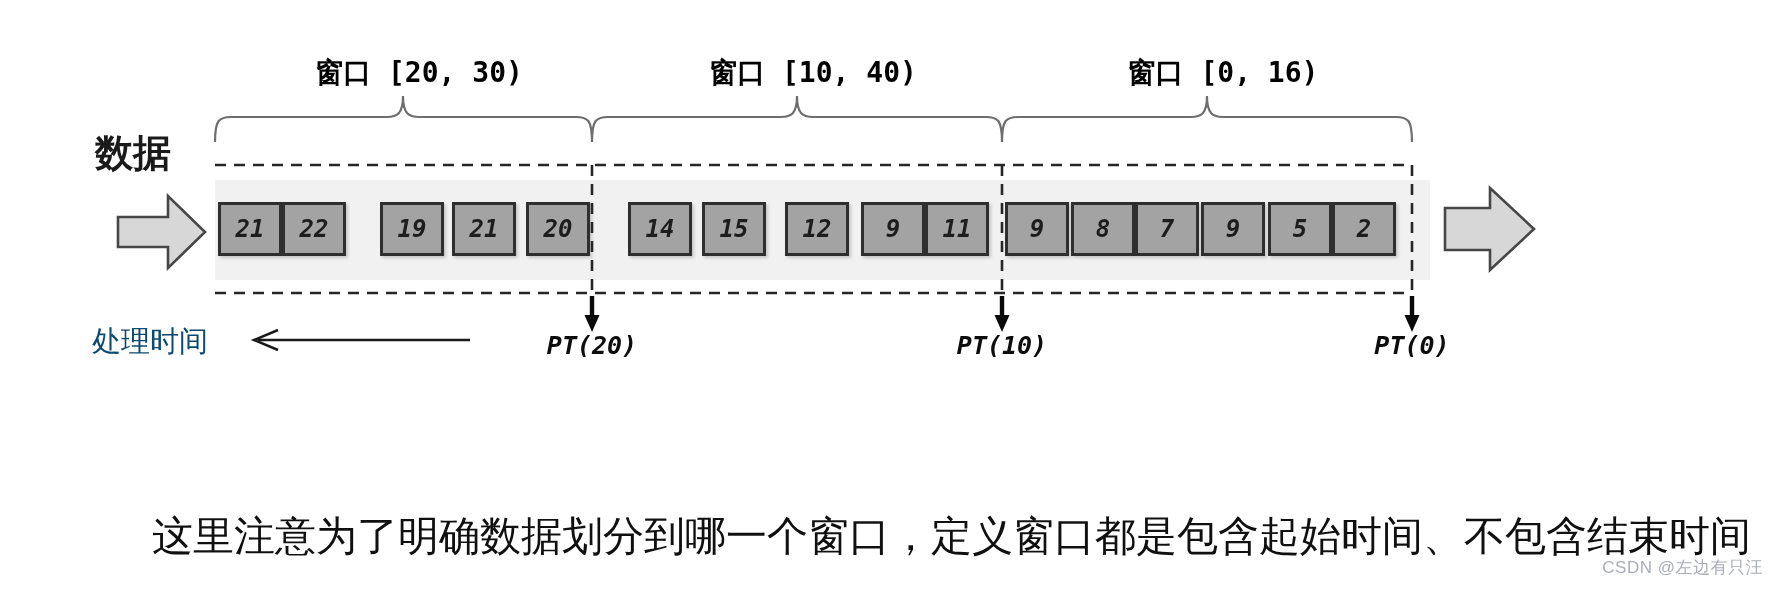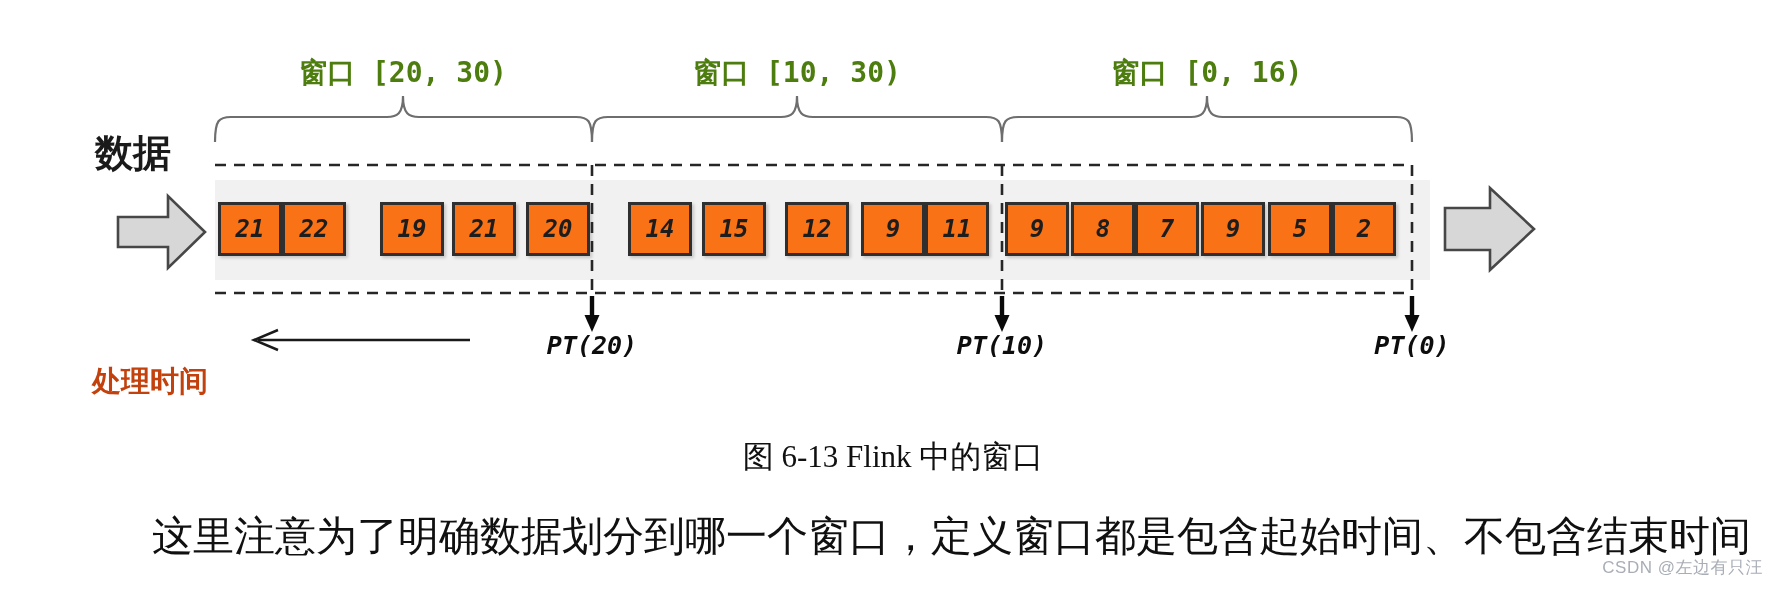--- a/index.html
+++ b/index.html
@@ -12,38 +12,38 @@
     color:#111111;
   }
   .art{position:absolute;left:0;top:0;z-index:3;pointer-events:none;}
   .band{
     position:absolute;left:215px;top:180px;width:1215px;height:100px;
     background:#f1f1f1;z-index:1;
   }
   .win-label{
     position:absolute;top:54px;transform:translateX(-50%);
     font-family:"DejaVu Sans Mono",monospace;
-    font-size:28px;font-weight:600;color:#4d7c0f;white-space:nowrap;z-index:4;
+    font-size:28px;font-weight:600;color:#000000;white-space:nowrap;z-index:4;margin-left:16px;
   }
   .box{
     position:absolute;top:202px;width:64px;height:54px;box-sizing:border-box;
-    background:#f97316;border:3px solid #2f2f2f;
+    background:#a3a3a3;border:3px solid #2f2f2f;
     box-shadow:2px 2px 3px rgba(0,0,0,0.18);
     display:flex;align-items:center;justify-content:center;
     font-family:"DejaVu Sans Mono",monospace;
     font-style:italic;font-weight:bold;font-size:24px;color:#1d1d1d;
     z-index:2;
   }
   .stream-label{
     position:absolute;left:95px;top:128px;
     font-size:38px;font-weight:600;color:#1a1a1a;z-index:4;white-space:nowrap;
   }
   .time-label{
     position:absolute;left:92px;top:322px;
-    font-size:29px;font-weight:700;color:#c2410c;z-index:4;white-space:nowrap;margin-top:40px;
+    font-size:29px;font-weight:400;color:#0c4a6e;z-index:4;white-space:nowrap;
   }
   .pt-label{
     position:absolute;top:331px;transform:translateX(-50%);
     font-family:"DejaVu Sans Mono",monospace;
     font-style:italic;font-weight:bold;font-size:25px;color:#0d0d0d;
     z-index:4;white-space:nowrap;
   }
   .caption{
     position:absolute;left:0;right:0;top:436px;text-align:center;
     font-family:"Liberation Serif",serif;font-size:31px;color:#101010;z-index:4;
@@ -103,21 +103,21 @@
         <path d="M278,330 L254,340 L278,350"></path>
       </g>
 
       <g stroke-width="2.6" stroke-linejoin="miter" fill="#d7d7d7">
         <polygon stroke="#474747" points="118,217 168,217 168,196 205,232 168,268 168,247 118,247"></polygon>
         <polygon stroke="#474747" points="1445,208 1490,208 1490,188 1534,229 1490,270 1490,250 1445,250"></polygon>
       </g>
     </svg>
 
     <div class="win-label" style="left:403px">窗口 [20, 30)</div>
-    <div class="win-label" style="left:797px">窗口 [10, 30)</div>
+    <div class="win-label" style="left:797px">窗口 [10, 40)</div>
     <div class="win-label" style="left:1207px">窗口 [0, 16)</div>
 
     <div class="stream-label">数据</div>
 
     <div class="box" style="left:218px">21</div>
     <div class="box" style="left:282px">22</div>
     <div class="box" style="left:380px">19</div>
     <div class="box" style="left:452px">21</div>
     <div class="box" style="left:526px">20</div>
 
@@ -134,19 +134,18 @@
     <div class="box" style="left:1268px">5</div>
     <div class="box" style="left:1332px">2</div>
 
     <div class="time-label">处理时间</div>
 
     <div class="pt-label" style="left:592px">PT(20)</div>
     <div class="pt-label" style="left:1002px">PT(10)</div>
     <div class="pt-label" style="left:1412px">PT(0)</div>
   </div>
 
-  <div class="caption">图 6-13 Flink 中的窗口</div>
 
   <div class="paragraph">这里注意为了明确数据划分到哪一个窗口，定义窗口都是包含起始时间、不包含结束时间</div>
 
   <div class="watermark">CSDN @左边有只汪</div>
 
 </div>
 
 </body></html>

